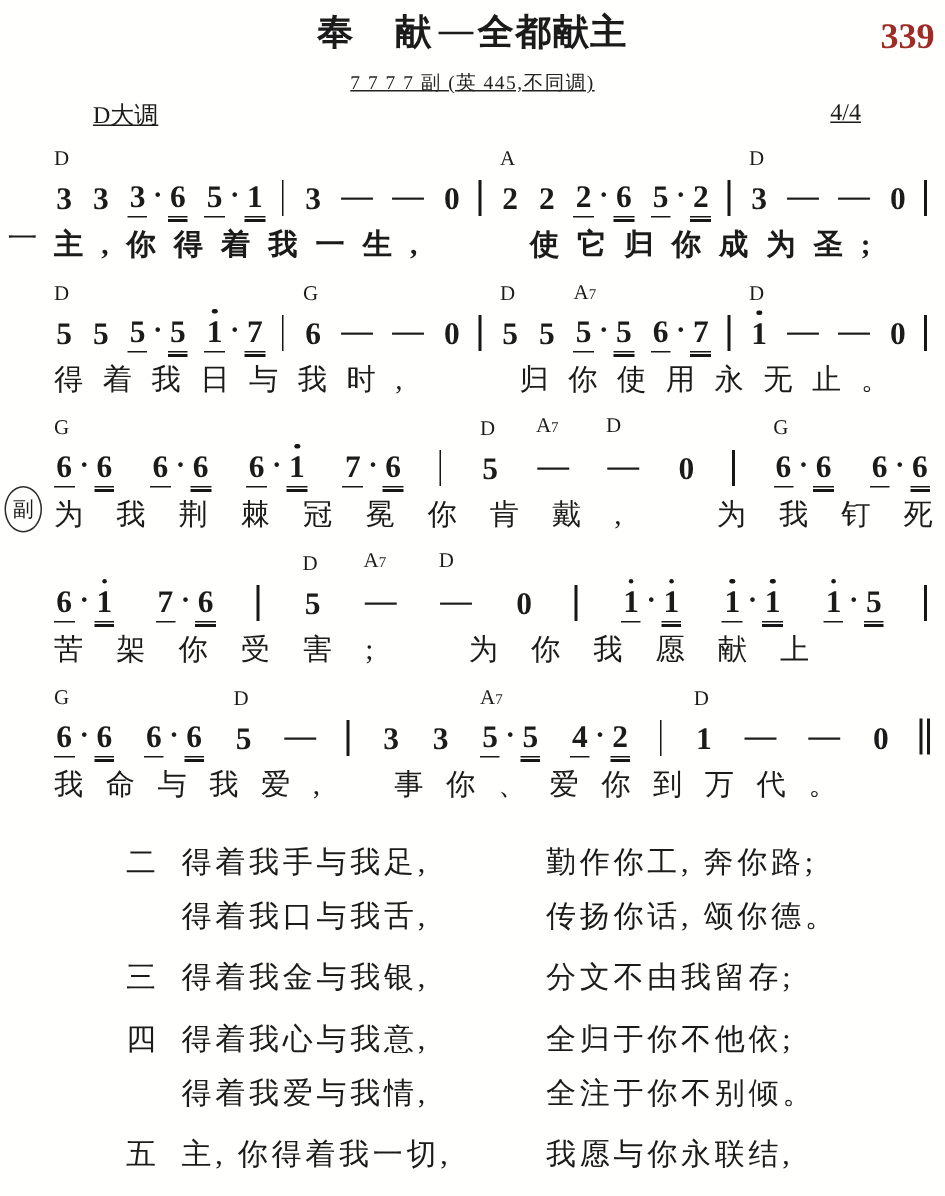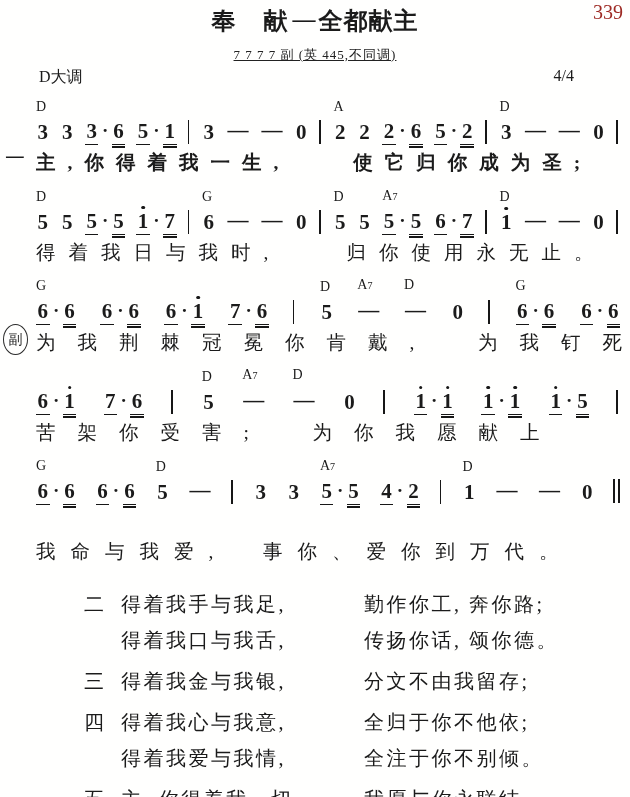--- a/index.html
+++ b/index.html
@@ -2,27 +2,27 @@
 <html><head>
 <meta charset="utf-8">
 <style>
   html,body { margin:0; padding:0; background:#ffffff; }
   .page {
     width:630px; height:797px; position:relative; overflow:hidden;
     background:#fffffe; color:#1b1b1b;
     font-family:"Liberation Serif", serif;
   }
   
-  .page-number { position:absolute; top:1px; right:7px; font-size:20px; font-weight:normal; }
+  .page-number { position:absolute; top:12px; right:7px; font-size:24px; font-weight:bold; }
   .title-row { text-align:center; padding-top:5px; font-weight:bold; }
   .t-main { font-size:24px; letter-spacing:2px; }
   .t-dash { font-size:23px; margin:0 3px; vertical-align:2px; }
   .t-sub  { font-size:24px; letter-spacing:1px;margin-top:29px; }
   .subtitle { text-align:center; font-size:13px; margin-top:9px; letter-spacing:1px; color:#222;text-decoration:underline; }
-  .meta-row { display:flex; justify-content:space-between; padding:3px 56px 0 39px; font-size:16px; }
+  .meta-row { display:flex; justify-content:space-between; padding:3px 56px 0 62px; font-size:16px;text-decoration:underline; }
 
   
   #systems { margin:9px 10px 0 36px; }
   .system { position:relative; margin-bottom:11px; }
   .notesrow { display:flex; justify-content:space-between; align-items:flex-end; }
   .tok { display:flex; flex-direction:column; align-items:flex-start; }
   .chord { height:16px; line-height:16px; font-size:14px; white-space:nowrap; }
   .chord .csub { font-size:10px; }
   .tnotes { display:flex; align-items:flex-end; }
   .n { position:relative; font-size:21px; font-weight:600; line-height:1; padding:7px 1.5px 2px; }
@@ -32,21 +32,21 @@
   .dot { font-size:19px; font-weight:700; padding:0 3.5px 5px; line-height:1; }
   .dash { font-size:21px; font-weight:600; line-height:1; padding:7px 1px 4px; }
   .barline { width:1.7px; height:24px; background:#171717; margin-bottom:1px; }
   .dblbar { display:flex; gap:3px; margin-bottom:1px; }
   .lyr-row { position:relative; margin-top:4px; }
   .lyrics { font-size:19.5px; white-space:nowrap; display:inline-block; }
   .system:nth-child(1) .lyrics { letter-spacing:12px;font-weight:bold; }
   .system:nth-child(2) .lyrics { letter-spacing:13px; }
   .system:nth-child(3) .lyrics { letter-spacing:22px; }
   .system:nth-child(4) .lyrics { letter-spacing:22px; }
-  .system:nth-child(5) .lyrics { letter-spacing:15px;margin-top:29px; }
+  .system:nth-child(5) .lyrics { letter-spacing:15px; }
   .verse-marker { position:absolute; left:-31px; bottom:4px; font-size:20px; }
   .chorus-marker { position:absolute; left:-33px; bottom:1px; width:23px; height:29px;
     border:1.5px solid #2c2c2c; border-radius:50%;
     display:flex; align-items:center; justify-content:center; font-size:14px; }
 
   
   #verses { margin:21px 0 0 84px; font-size:20px; }
   .verse { margin-bottom:5px; }
   .vline { display:flex; line-height:36px; white-space:nowrap; }
   .vnum { width:37px; }

